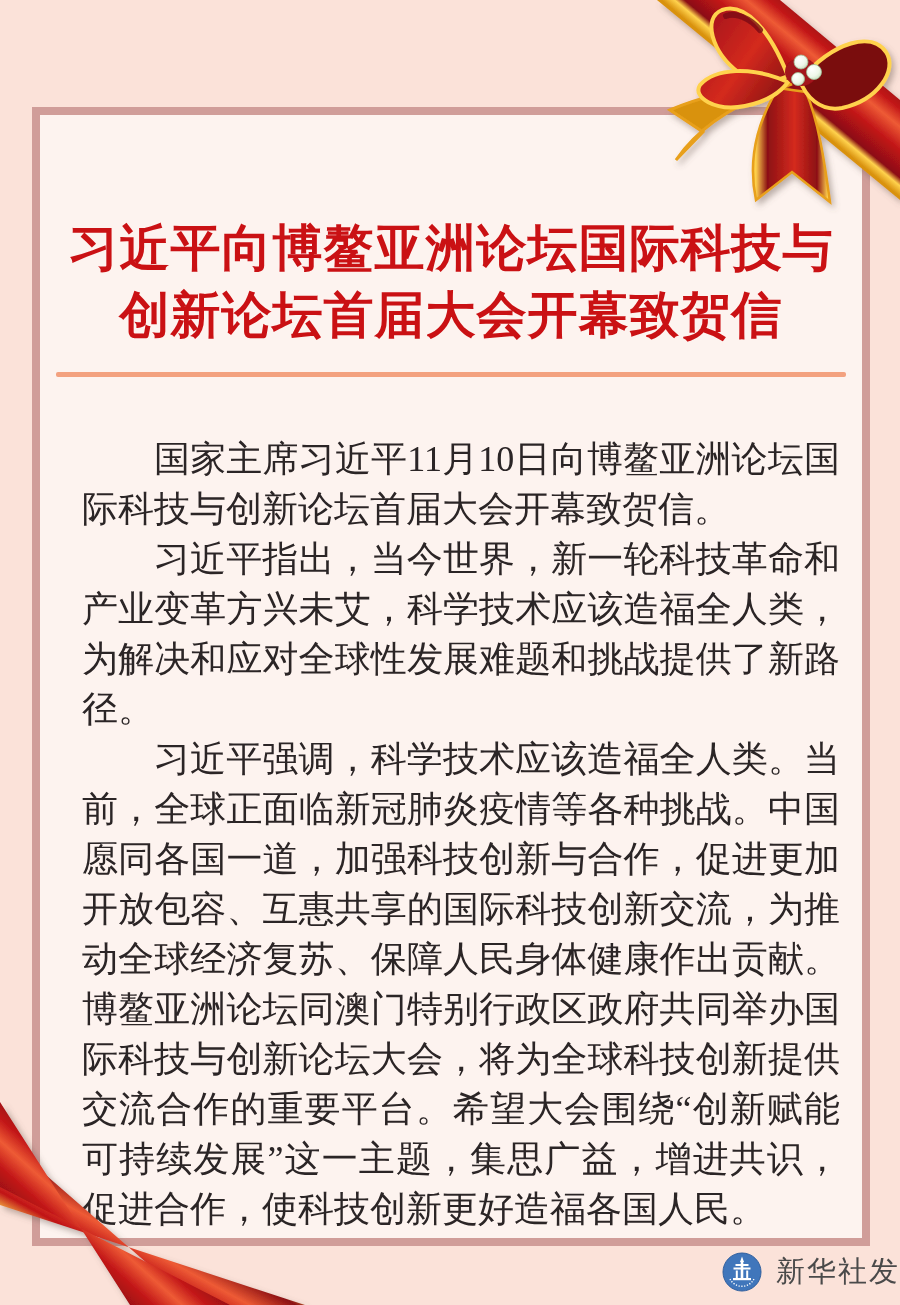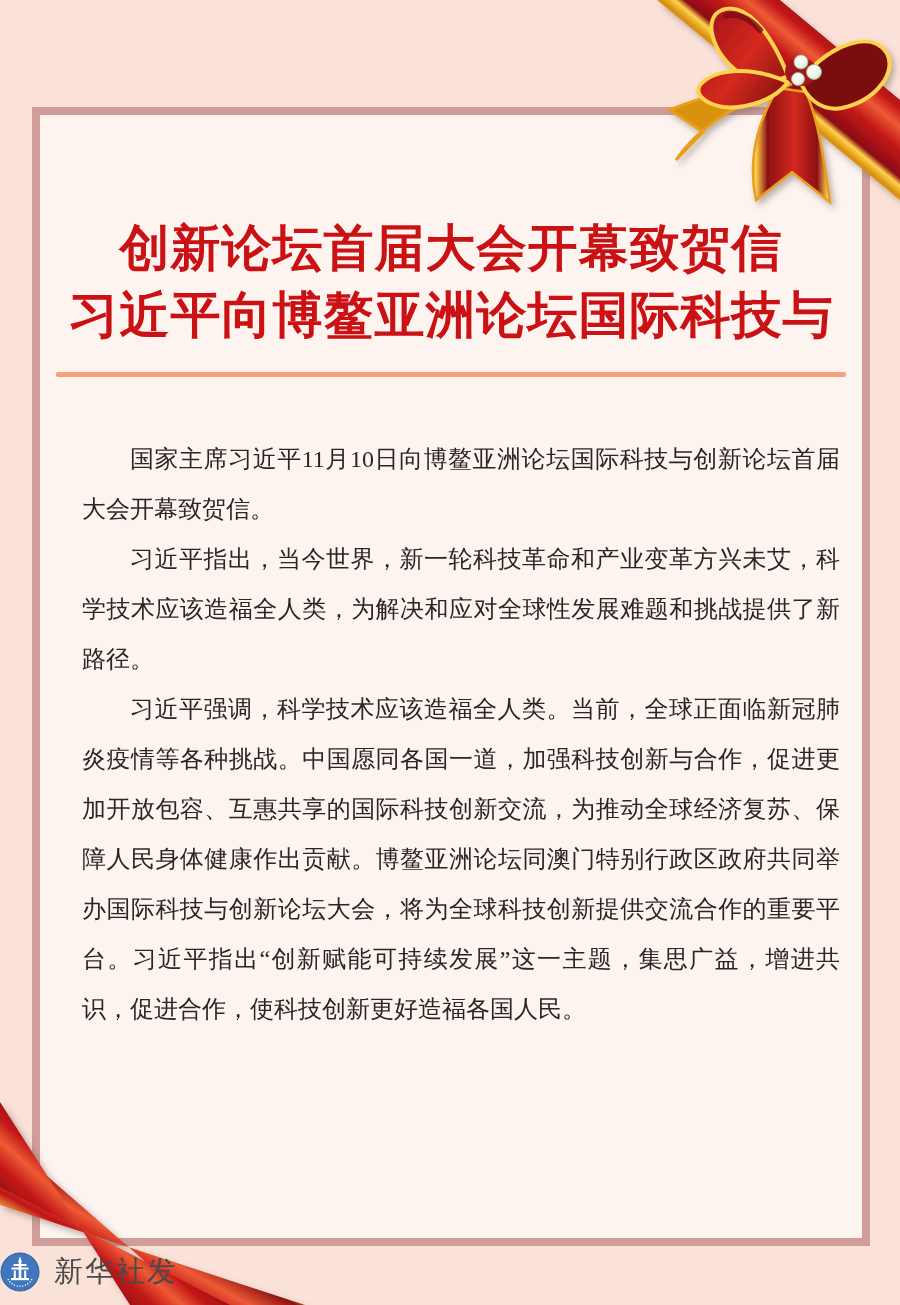--- a/index.html
+++ b/index.html
@@ -39,60 +39,60 @@
   .divider{
     width:790px;height:5px;
     margin:23px auto 0 auto;
     background:var(--divider);
     border-radius:2px;
   }
   .body-text{
     margin-top:57px;
     padding:0 22px 0 42px;
     color:var(--body-ink);
-    font-size:24px;
+    font-size:36px;
     line-height:50px;
     text-align:justify;
   }
   .body-text p{
     text-indent:2em;
     margin:0;
   }
   .footer{
     position:absolute;
     left:0;top:1250px;
     width:900px;height:44px;
     display:flex;
     align-items:center;
-    justify-content:flex-start;
+    justify-content:flex-end;
     gap:14px;
   }
   .footer .credit{
     font-family:"Liberation Sans", sans-serif;
     font-size:29px;
     letter-spacing:2px;
     color:var(--footer-ink);
   }
   .bow-svg{position:absolute;left:540px;top:0;width:360px;height:260px;}
   .ribbon-svg{position:absolute;left:0;top:1075px;width:360px;height:230px;}
   .logo-svg{width:40px;height:40px;display:block;}
 </style>
 </head>
 <body>
 
 <div class="card">
   <div class="title">
+    <div>习近平向博鳌亚洲论坛国际科技与</div>
     <div>创新论坛首届大会开幕致贺信</div>
-    <div>习近平向博鳌亚洲论坛国际科技与</div>
   </div>
   <div class="divider"></div>
   <div class="body-text">
     <p>国家主席习近平11月10日向博鳌亚洲论坛国际科技与创新论坛首届大会开幕致贺信。</p>
     <p>习近平指出，当今世界，新一轮科技革命和产业变革方兴未艾，科学技术应该造福全人类，为解决和应对全球性发展难题和挑战提供了新路径。</p>
-    <p>习近平强调，科学技术应该造福全人类。当前，全球正面临新冠肺炎疫情等各种挑战。中国愿同各国一道，加强科技创新与合作，促进更加开放包容、互惠共享的国际科技创新交流，为推动全球经济复苏、保障人民身体健康作出贡献。博鳌亚洲论坛同澳门特别行政区政府共同举办国际科技与创新论坛大会，将为全球科技创新提供交流合作的重要平台。习近平指出“创新赋能可持续发展”这一主题，集思广益，增进共识，促进合作，使科技创新更好造福各国人民。</p>
+    <p>习近平强调，科学技术应该造福全人类。当前，全球正面临新冠肺炎疫情等各种挑战。中国愿同各国一道，加强科技创新与合作，促进更加开放包容、互惠共享的国际科技创新交流，为推动全球经济复苏、保障人民身体健康作出贡献。博鳌亚洲论坛同澳门特别行政区政府共同举办国际科技与创新论坛大会，将为全球科技创新提供交流合作的重要平台。希望大会围绕“创新赋能可持续发展”这一主题，集思广益，增进共识，促进合作，使科技创新更好造福各国人民。</p>
   </div>
 </div>
 
 <svg class="bow-svg" viewBox="540 0 360 260" aria-hidden="true">
   <defs>
     <linearGradient id="gradBand" gradientUnits="userSpaceOnUse" x1="801" y1="115" x2="867" y2="35">
       <stop offset="0" stop-color="#d9920f"></stop>
       <stop offset="0.08" stop-color="#ffd24d"></stop>
       <stop offset="0.14" stop-color="#8c1013"></stop>
       <stop offset="0.34" stop-color="#c01317"></stop>

